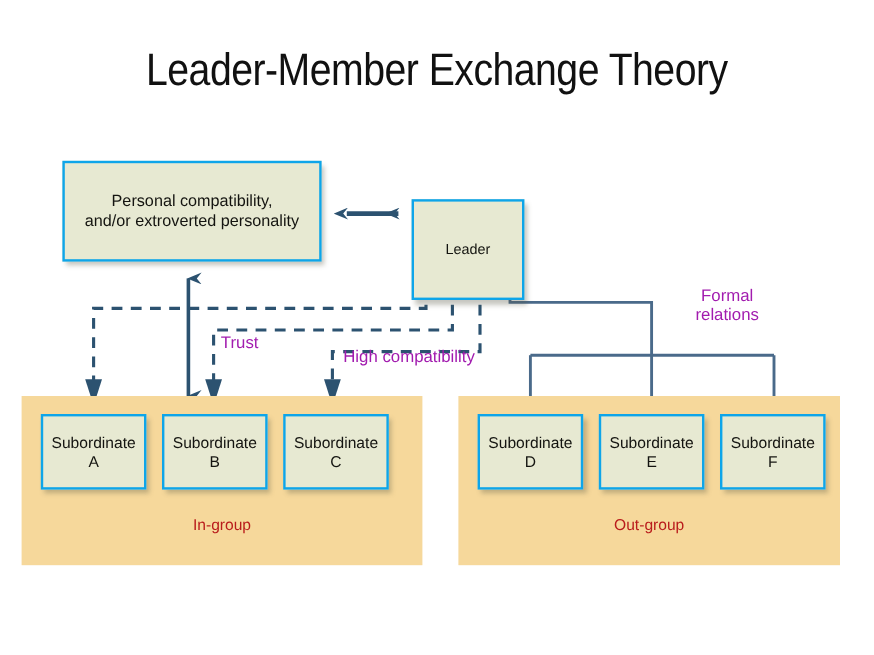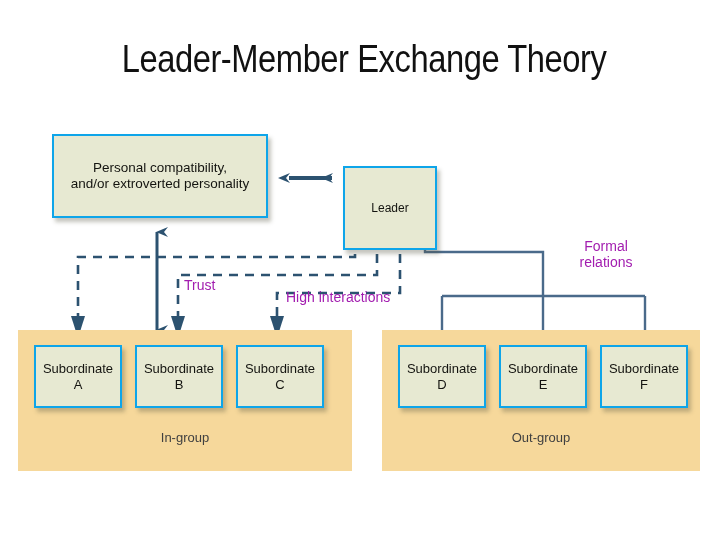--- a/index.html
+++ b/index.html
@@ -91,21 +91,21 @@
   #panel-out {
     left: 382px;
     width: 318px;
   }
   .panel-label {
     position: absolute;
     bottom: 26px;
     width: 100%;
     text-align: center;
     font-size: 13px;
-    color: #404040;
+    color: #b91c1c;
     font-family: "Liberation Sans", sans-serif;
   }
   .edge-label {
     position: absolute;
     font-size: 14px;
     color: #a21caf;
     font-family: "Liberation Sans", sans-serif;
     line-height: 1.15;
     white-space: nowrap;
   }
@@ -210,19 +210,19 @@
   <div class="node sub-box" style="left:499px;">
     <span>Subordinate</span>
     <span>E</span>
   </div>
   <div class="node sub-box" style="left:600px;">
     <span>Subordinate</span>
     <span>F</span>
   </div>
 
   <div class="edge-label" id="label-trust">Trust</div>
-  <div class="edge-label" id="label-high">High interactions</div>
+  <div class="edge-label" id="label-high">High compatibility</div>
   <div class="edge-label" id="label-formal">
     <span>Formal</span><br>
     <span>relations</span>
   </div>
 
 </div>
 
 </body></html>

